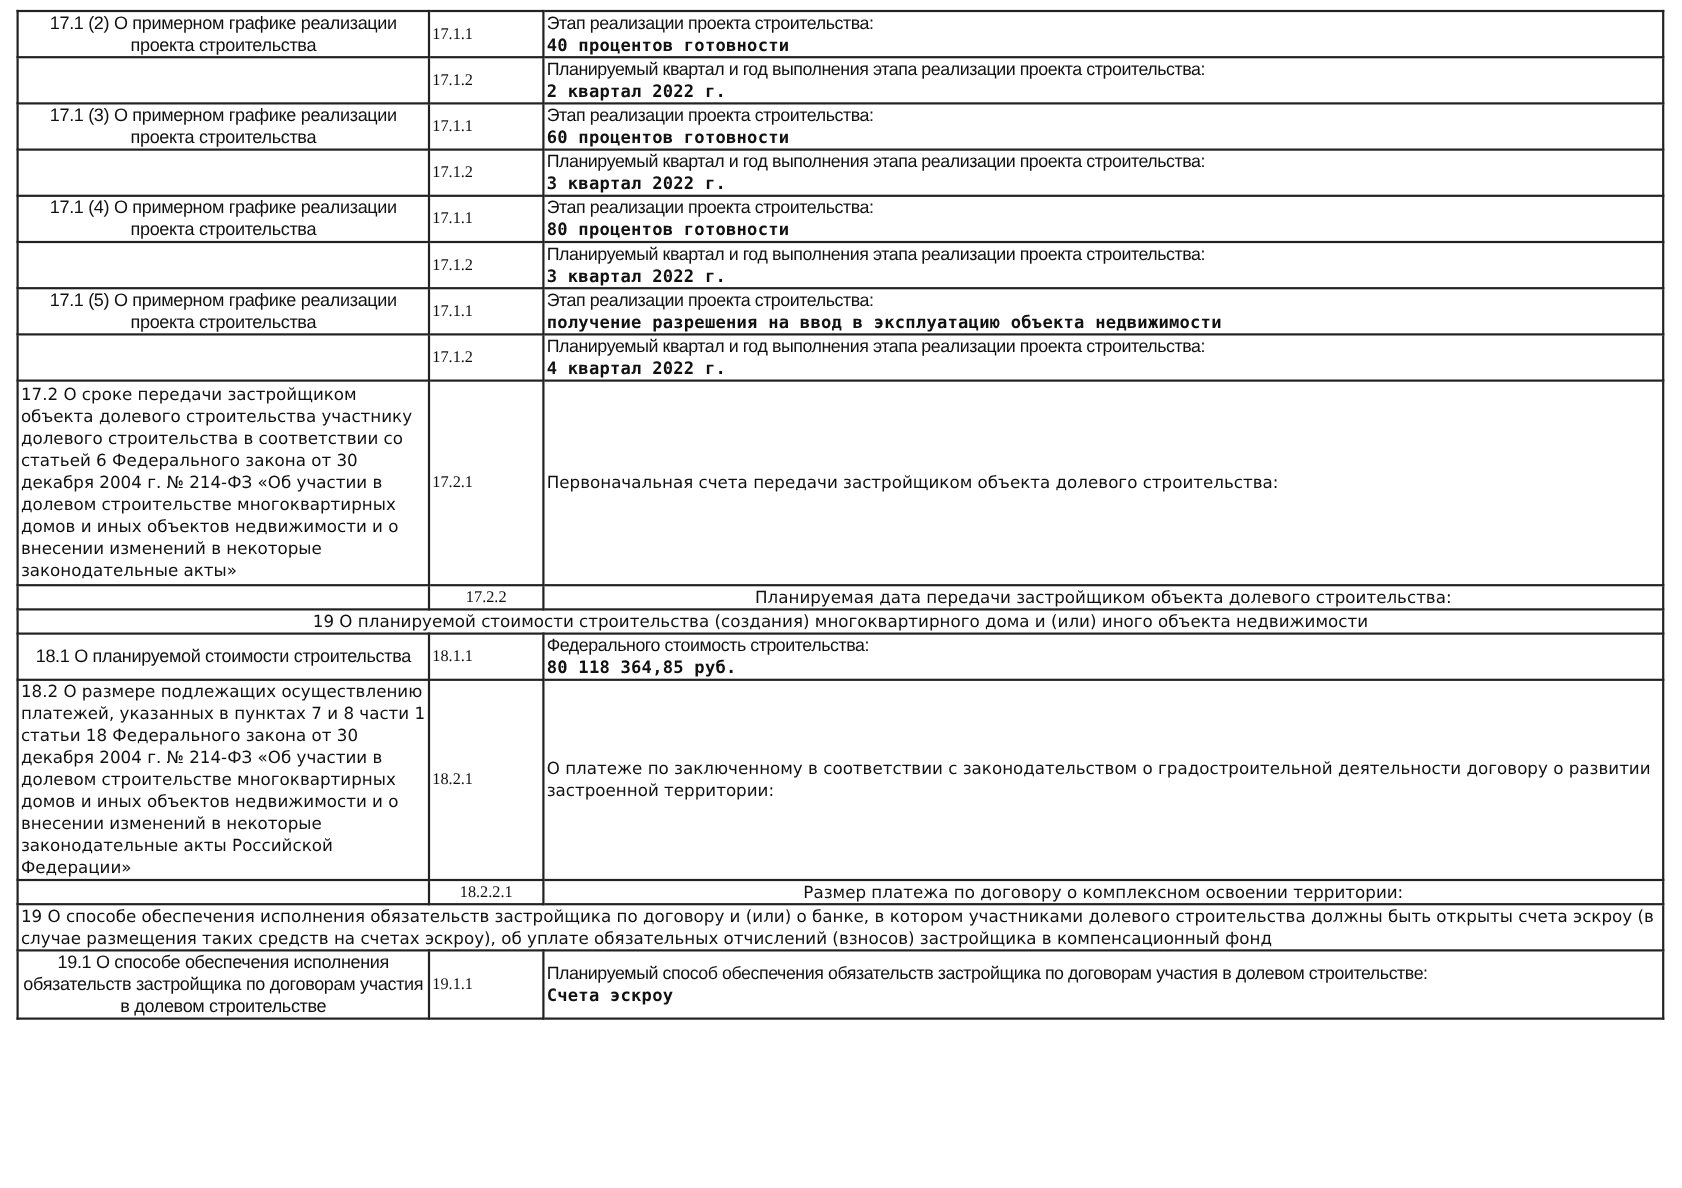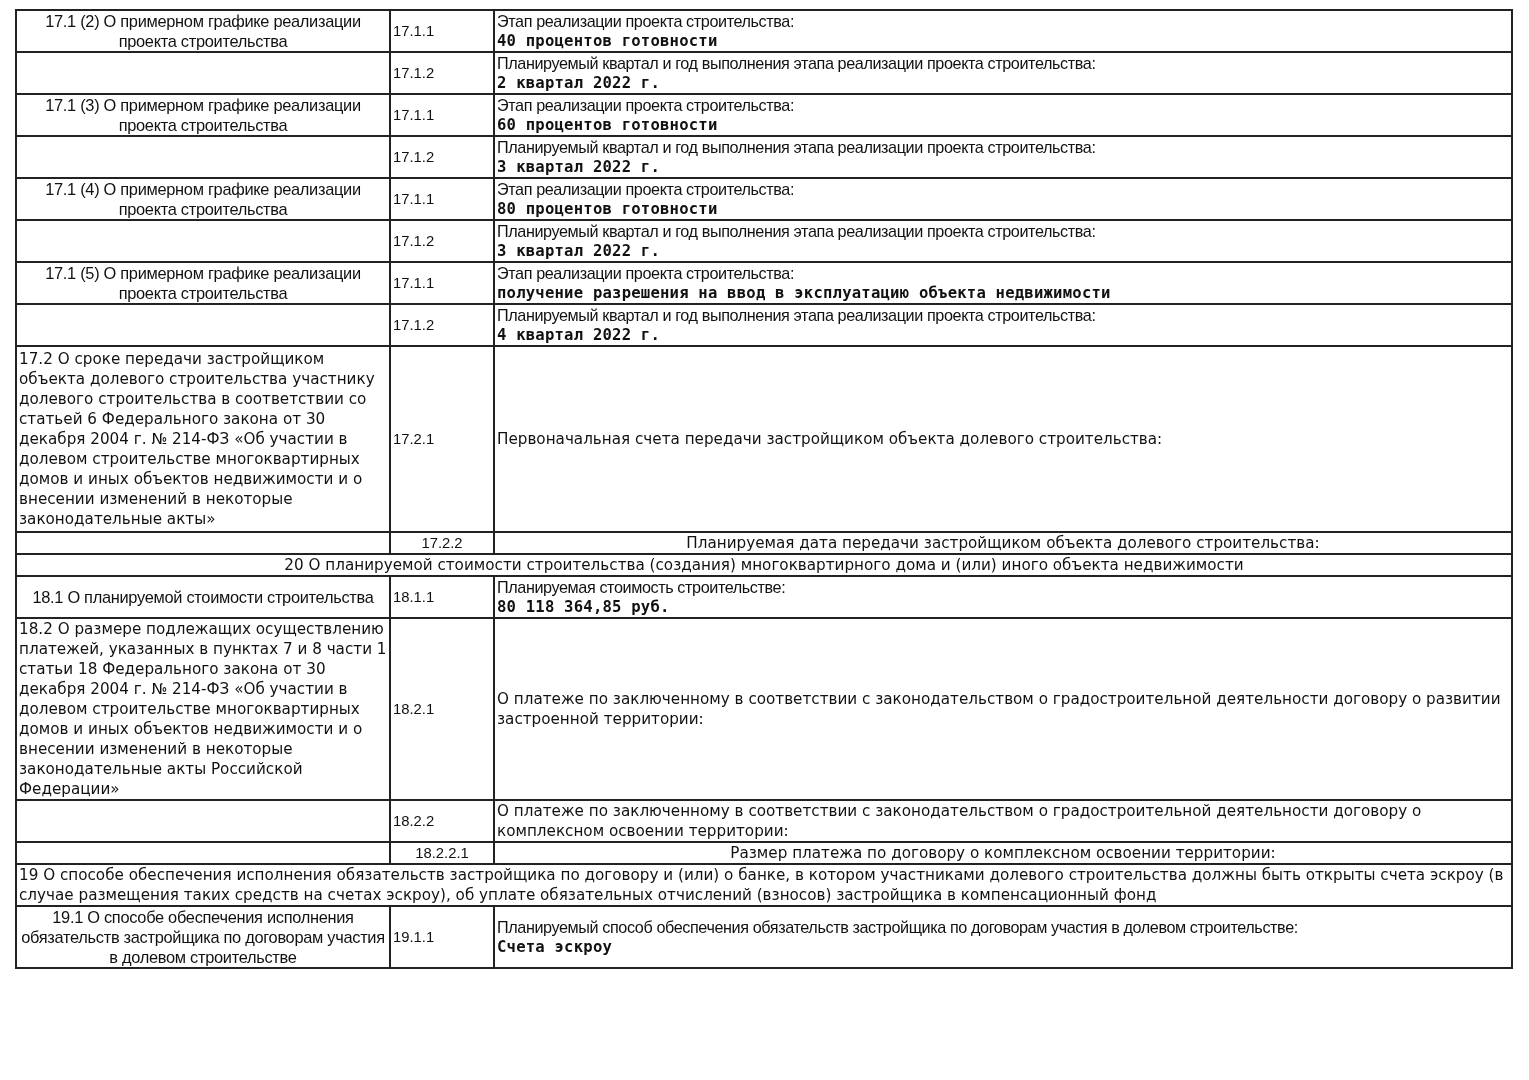--- a/index.html
+++ b/index.html
@@ -15,21 +15,21 @@
   }
   .doc td {
     border: 2px solid #222;
     padding: 0 2px;
     vertical-align: middle;
     line-height: 20px;
   }
   .lbl { font-family: "Liberation Sans", sans-serif; font-size: 16.4px; letter-spacing: -0.3px; text-align: center; }
   .narrow { font-family: "Liberation Sans", sans-serif; font-size: 16.2px; letter-spacing: -0.4px; margin-top: 16px; }
   .val { font-family: "DejaVu Sans Mono", monospace; font-weight: bold; font-size: 15.6px; letter-spacing: 0.2px; display:block; }
-  .num { font-family: Liberation Sans, sans-serif; font-size: 14.8px; }
+  .num { font-family: Liberation Serif, serif; font-size: 14.8px; }
   .dense { font-family: "DejaVu Sans", sans-serif; font-size: 15.2px; line-height: 20.4px; }
   .row-h45 { height: 42px; }
   .row-h22 { height: 21px; text-align: center; }
 </style>
 </head>
 <body>
 
 <table class="doc">
   <colgroup>
       <col style="width:374px">
@@ -111,41 +111,36 @@
     <td class="num">17.2.1</td>
     <td class="dense">Первоначальная счета передачи застройщиком объекта долевого строительства:</td>
   </tr>
   <tr class="row-h22">
     <td></td>
     <td class="num">17.2.2</td>
     <td class="dense">Планируемая дата передачи застройщиком объекта долевого строительства:</td>
   </tr>
 
   <tr class="row-h22">
-    <td colspan="3" class="dense">20 О планируемой стоимости строительства (создания) многоквартирного дома и (или) иного объекта недвижимости</td>
+    <td colspan="3" class="dense">19 О планируемой стоимости строительства (создания) многоквартирного дома и (или) иного объекта недвижимости</td>
   </tr>
 
   <tr class="row-h45">
     <td class="lbl">18.1 О планируемой стоимости строительства</td>
     <td class="num">18.1.1</td>
     <td class="narrow">
-      <span>Планируемая стоимость строительстве:</span>
+      <span>Федерального стоимость строительства:</span>
       <span class="val">80 118 364,85 руб.</span>
     </td>
   </tr>
 
   <tr style="height:180px">
     <td class="dense">18.2 О размере подлежащих осуществлению платежей, указанных в пунктах 7 и 8 части 1 статьи 18 Федерального закона от 30 декабря 2004 г. № 214-ФЗ «Об участии в долевом строительстве многоквартирных домов и иных объектов недвижимости и о внесении изменений в некоторые законодательные акты Российской Федерации»</td>
     <td class="num">18.2.1</td>
     <td class="dense">О платеже по заключенному в соответствии с законодательством о градостроительной деятельности договору о развитии застроенной территории:</td>
-  </tr>
-  <tr class="row-h45">
-    <td></td>
-    <td class="num">18.2.2</td>
-    <td class="dense">О платеже по заключенному в соответствии с законодательством о градостроительной деятельности договору о комплексном освоении территории:</td>
   </tr>
   <tr class="row-h22">
     <td></td>
     <td class="num">18.2.2.1</td>
     <td class="dense">Размер платежа по договору о комплексном освоении территории:</td>
   </tr>
 
   <tr class="row-h45">
     <td colspan="3" class="dense">19 О способе обеспечения исполнения обязательств застройщика по договору и (или) о банке, в котором участниками долевого строительства должны быть открыты счета эскроу (в случае размещения таких средств на счетах эскроу), об уплате обязательных отчислений (взносов) застройщика в компенсационный фонд</td>
   </tr>

